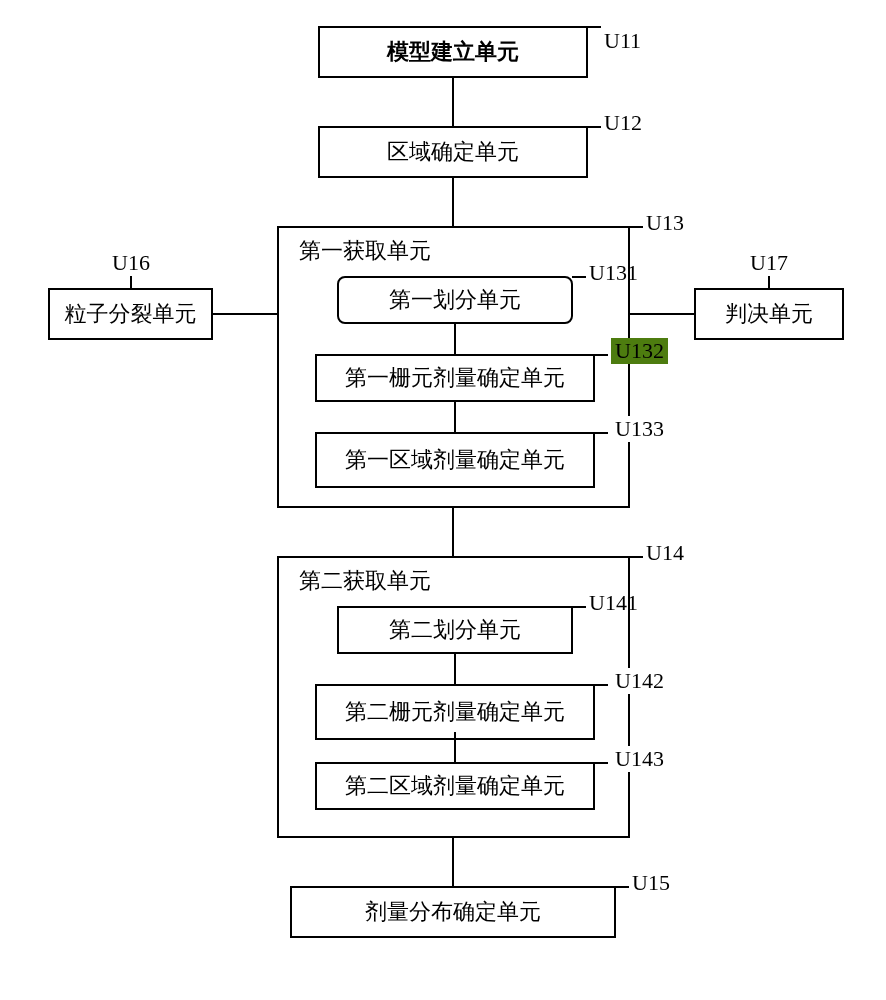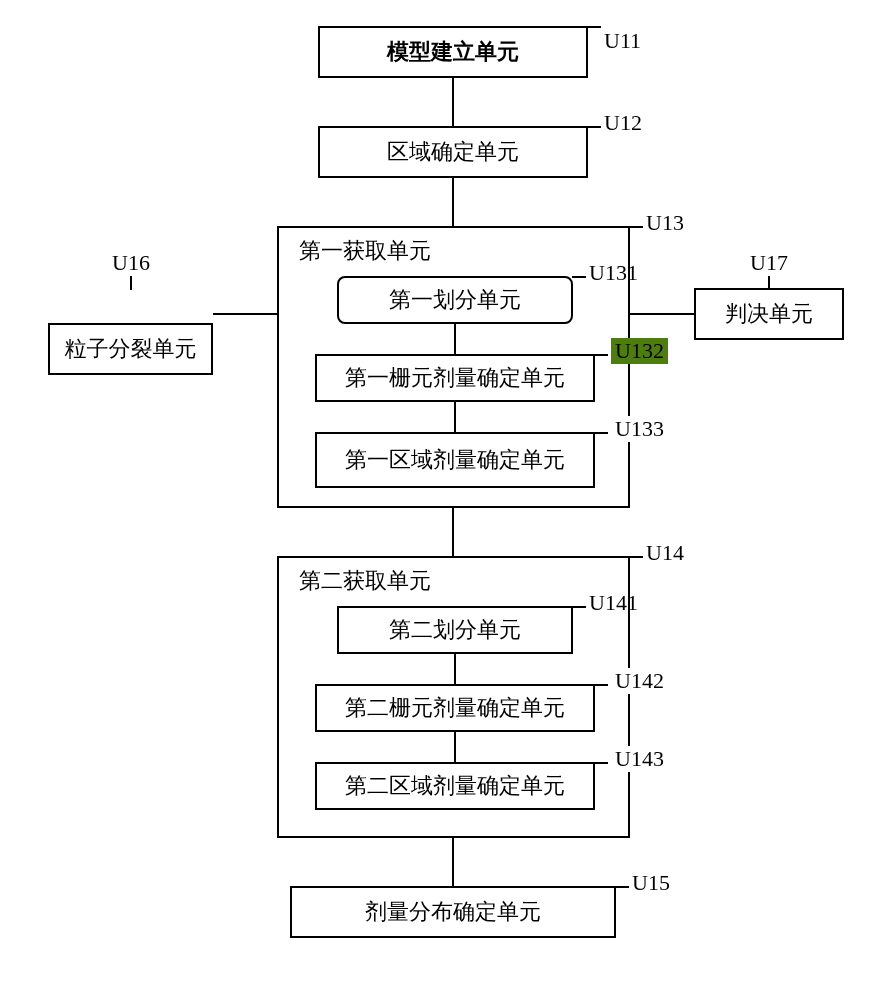--- a/index.html
+++ b/index.html
@@ -101,21 +101,21 @@
 
   <div class="box" style="left:36px; top:204px; width:280px; height:56px;">
     <span>第一区域剂量确定单元</span>
   </div>
   <div class="tick" style="left:315px; top:204px;"></div>
   <div class="tag" style="position:absolute; left:332px; top:188px; background:#fff; padding:0 4px;">U133</div>
 </div>
 <div class="tick" style="left:629px; top:226px;"></div>
 <div class="tag" style="left:646px; top:210px;">U13</div>
 
-<div class="box" style="left:48px; top:288px; width:165px; height:52px;margin-top:35px;">
+<div class="box" style="left:48px; top:288px; width:165px; height:52px;">
   <span>粒子分裂单元</span>
 </div>
 <div class="tickv" style="left:130px; top:276px;"></div>
 <div class="tag" style="left:112px; top:250px;">U16</div>
 
 <div class="hline" style="left:213px; top:313px; width:64px;"></div>
 
 <div class="box" style="left:694px; top:288px; width:150px; height:52px;">
   <span>判决单元</span>
 </div>
@@ -130,21 +130,21 @@
   <div class="container-title">第二获取单元</div>
 
   <div class="box" style="left:58px; top:48px; width:236px; height:48px;">
     <span>第二划分单元</span>
   </div>
   <div class="tick" style="left:293px; top:48px;"></div>
   <div class="tag" style="position:absolute; left:310px; top:32px;">U141</div>
 
   <div class="vline" style="left:175px; top:96px; height:30px;"></div>
 
-  <div class="box" style="left:36px; top:126px; width:280px; height:48px;">
+  <div class="box" style="left:36px; top:126px; width:280px; height:56px;">
     <span>第二栅元剂量确定单元</span>
   </div>
   <div class="tick" style="left:315px; top:126px;"></div>
   <div class="tag" style="position:absolute; left:332px; top:110px; background:#fff; padding:0 4px;">U142</div>
 
   <div class="vline" style="left:175px; top:174px; height:30px;"></div>
 
   <div class="box" style="left:36px; top:204px; width:280px; height:48px;">
     <span>第二区域剂量确定单元</span>
   </div>

